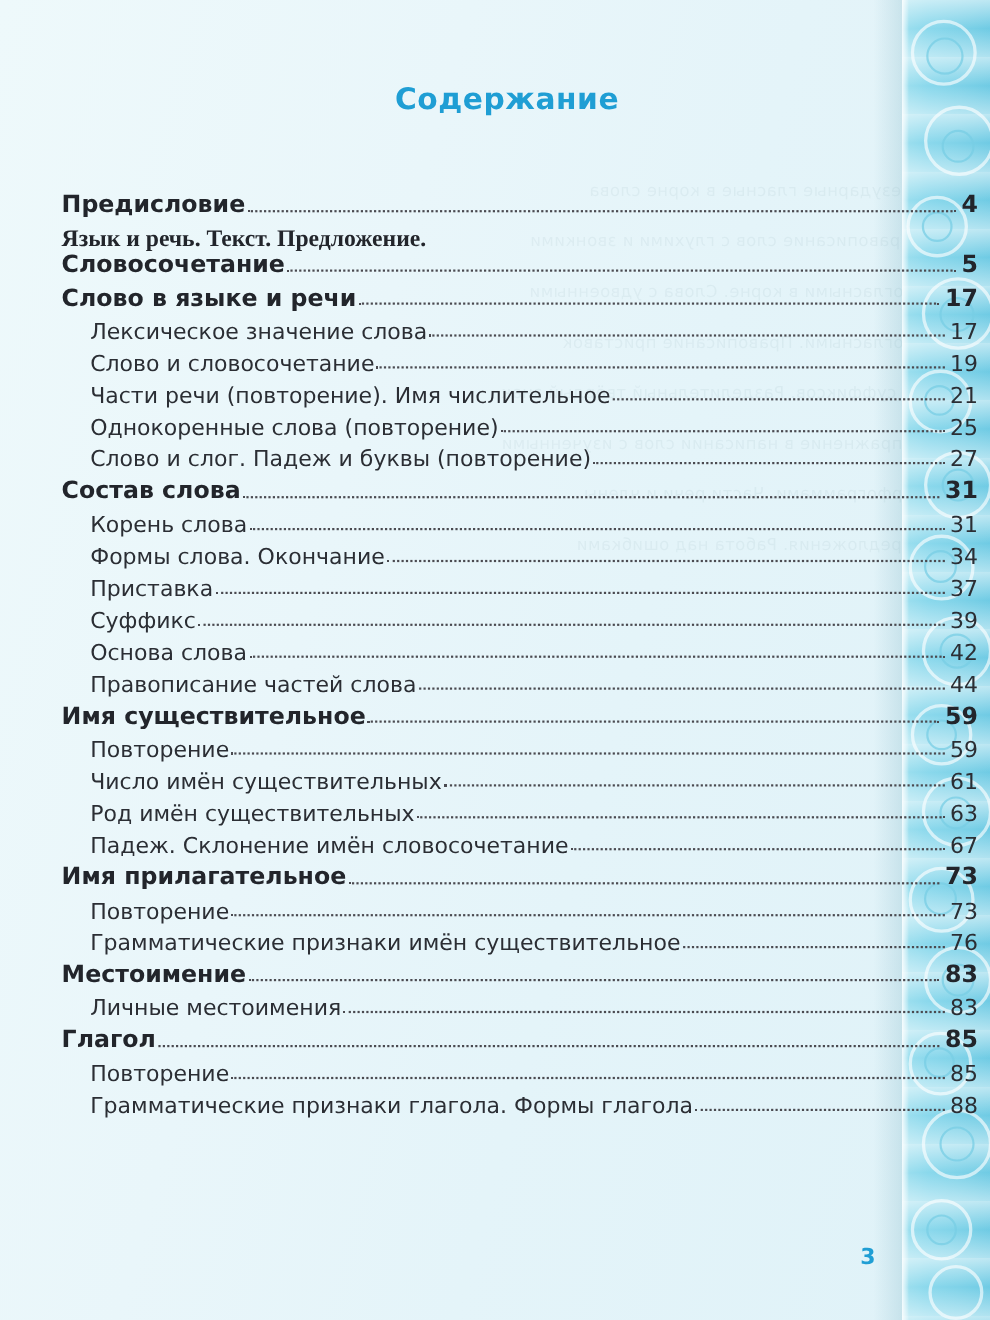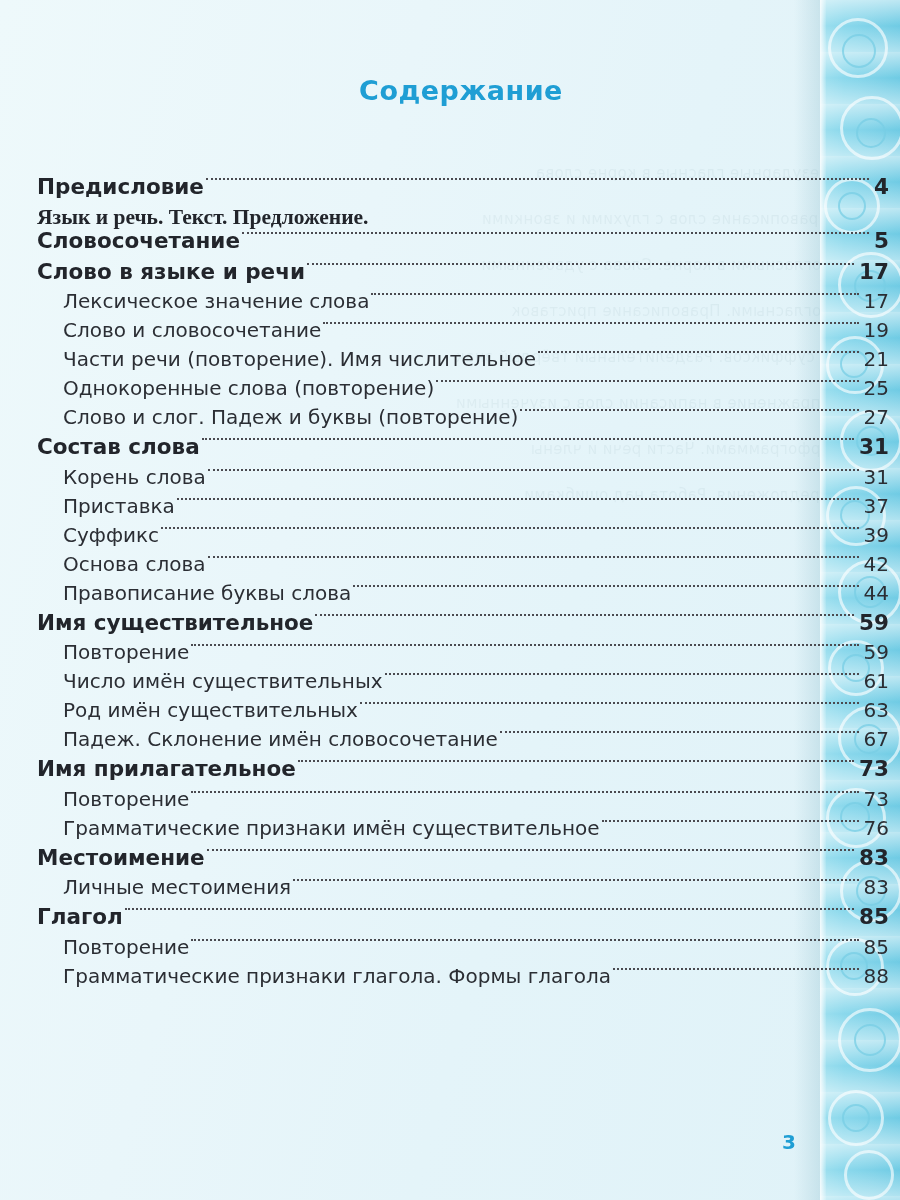--- a/index.html
+++ b/index.html
@@ -89,23 +89,25 @@
     font-family: "DejaVu Sans", sans-serif;
   }
 
   .toc {
     margin-top: 70px;
     padding: 0 22px 0 26px;
   }
 
   .row {
     display: flex;
+    align-items: flex-end;
     color: #2d2d33;
     line-height: 1.0;
     margin-bottom: 9px;
+    margin-left: 19px;
   }
 
   .row.level-0 {
     font-size: 21.5px;
     font-weight: bold;
     color: #22252b;
   }
   .row.level-1 {
     font-size: 20px;
     font-weight: normal;
@@ -276,41 +278,46 @@
         <span class="leader"></span>
         <span class="page-num">31</span>
       </div>
 
       <div class="row level-1">
         <span class="label">Корень слова</span>
         <span class="leader"></span>
         <span class="page-num">31</span>
       </div>
 
+      <div class="row level-1">
+        <span class="label">Формы слова. Окончание</span>
+        <span class="leader"></span>
+        <span class="page-num">34</span>
+      </div>
 
       <div class="row level-1">
         <span class="label">Приставка</span>
         <span class="leader"></span>
         <span class="page-num">37</span>
       </div>
 
       <div class="row level-1">
         <span class="label">Суффикс</span>
         <span class="leader"></span>
         <span class="page-num">39</span>
       </div>
 
       <div class="row level-1">
         <span class="label">Основа слова</span>
         <span class="leader"></span>
         <span class="page-num">42</span>
       </div>
 
       <div class="row level-1">
-        <span class="label">Правописание буквы слова</span>
+        <span class="label">Правописание частей слова</span>
         <span class="leader"></span>
         <span class="page-num">44</span>
       </div>
 
       <div class="row level-0">
         <span class="label">Имя существительное</span>
         <span class="leader"></span>
         <span class="page-num">59</span>
       </div>
 

